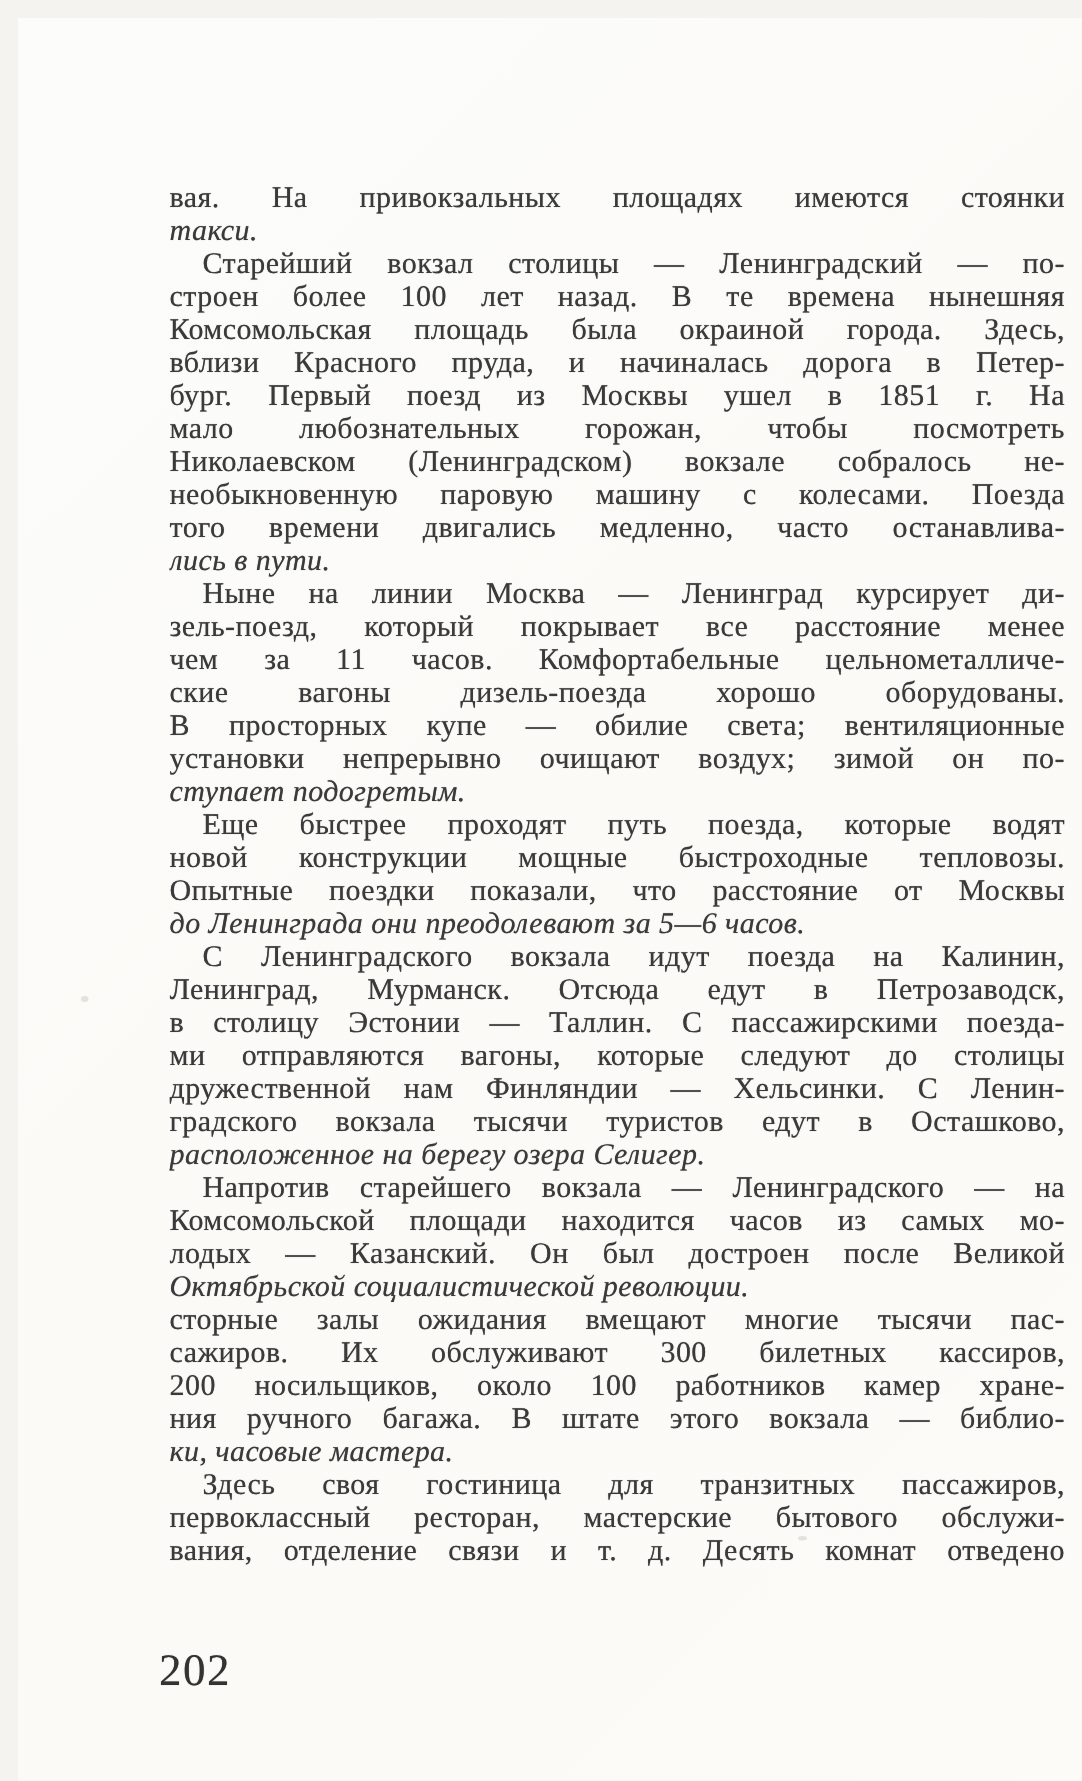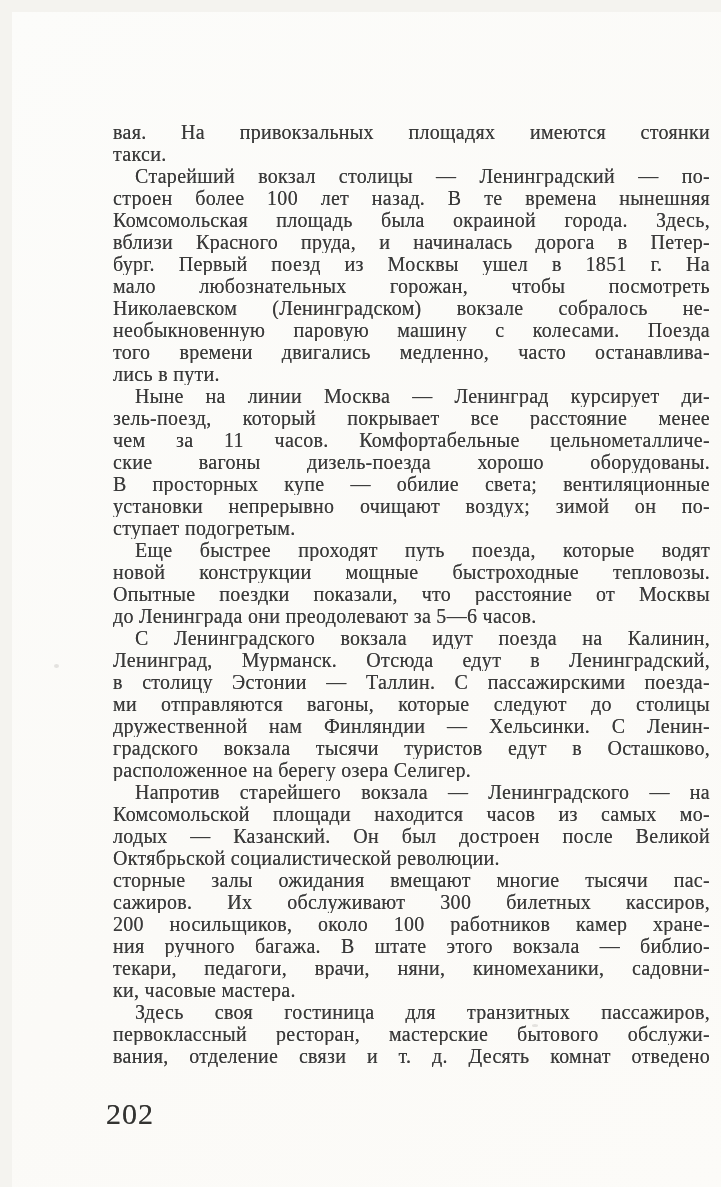--- a/index.html
+++ b/index.html
@@ -34,20 +34,21 @@
     color: #3a3a3a;
     letter-spacing: 0.3px;
     text-shadow: 0 0 0.5px rgba(55, 55, 55, 0.75);
     text-align: justify;
     text-align-last: justify;
     white-space: normal;
   }
   .line.plain {
     text-align: center;
     text-align-last: left;
+    font-style: italic;
   }
   .line.indent {
     text-indent: 22px;
   }
   .page-number {
     position: absolute;
     left: 94px;
     top: 1089px;
     font-family: "Liberation Serif", "DejaVu Serif", serif;
     font-size: 30px;
@@ -96,39 +97,38 @@
         <div class="line plain">ступает подогретым.</div>
       </div>
       <div class="paragraph">
         <div class="line indent">Еще быстрее проходят путь поезда, которые водят</div>
         <div class="line">новой конструкции мощные быстроходные тепловозы.</div>
         <div class="line">Опытные поездки показали, что расстояние от Москвы</div>
         <div class="line plain">до Ленинграда они преодолевают за 5—6 часов.</div>
       </div>
       <div class="paragraph">
         <div class="line indent">С Ленинградского вокзала идут поезда на Калинин,</div>
-        <div class="line">Ленинград, Мурманск. Отсюда едут в Ленинградский,</div>
+        <div class="line">Ленинград, Мурманск. Отсюда едут в Петрозаводск,</div>
         <div class="line">в столицу Эстонии — Таллин. С пассажирскими поезда-</div>
         <div class="line">ми отправляются вагоны, которые следуют до столицы</div>
         <div class="line">дружественной нам Финляндии — Хельсинки. С Ленин-</div>
         <div class="line">градского вокзала тысячи туристов едут в Осташково,</div>
         <div class="line plain">расположенное на берегу озера Селигер.</div>
       </div>
       <div class="paragraph">
         <div class="line indent">Напротив старейшего вокзала — Ленинградского — на</div>
         <div class="line">Комсомольской площади находится часов из самых мо-</div>
         <div class="line">лодых — Казанский. Он был достроен после Великой</div>
         <div class="line plain">Октябрьской социалистической революции.</div>
       </div>
       <div class="paragraph">
         <div class="line">сторные залы ожидания вмещают многие тысячи пас-</div>
         <div class="line">сажиров. Их обслуживают 300 билетных кассиров,</div>
         <div class="line">200 носильщиков, около 100 работников камер хране-</div>
         <div class="line">ния ручного багажа. В штате этого вокзала — библио-</div>
-        <div class="line">текари, педагоги, врачи, няни, киномеханики, садовни-</div>
         <div class="line plain">ки, часовые мастера.</div>
       </div>
       <div class="paragraph">
         <div class="line indent">Здесь своя гостиница для транзитных пассажиров,</div>
         <div class="line">первоклассный ресторан, мастерские бытового обслужи-</div>
         <div class="line">вания, отделение связи и т. д. Десять комнат отведено</div>
       </div>
     </div>
   <div class="page-number">202</div>
   <div class="speck speck-1"></div>

